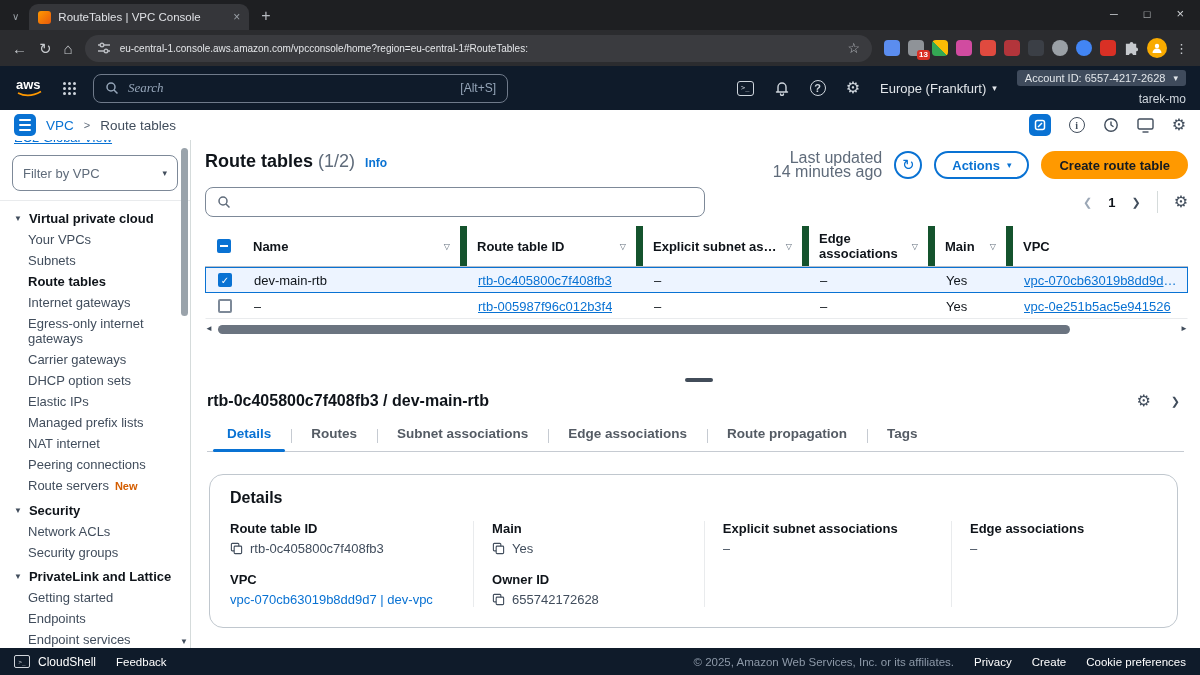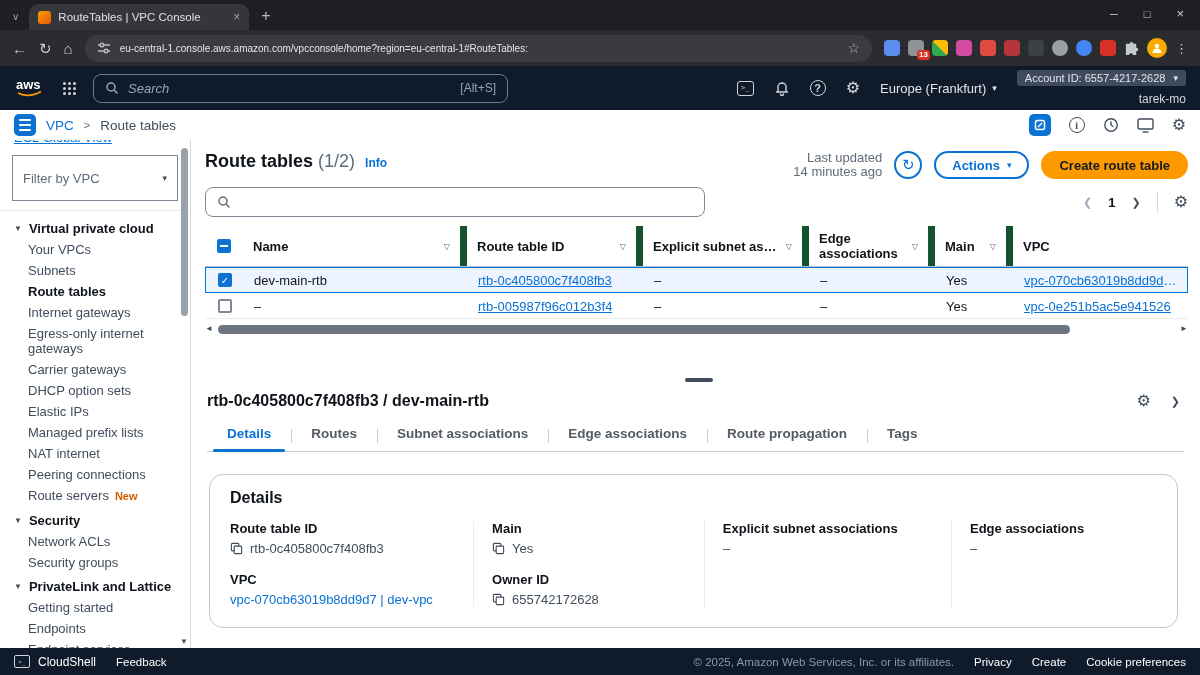--- a/index.html
+++ b/index.html
@@ -26,21 +26,21 @@
   .extrow{display:flex;align-items:center;gap:8px}
   .ext{width:16px;height:16px;border-radius:4px;position:relative;flex:none}
   .ext.round{border-radius:50%}
   .badge{position:absolute;bottom:-4px;right:-6px;background:#d93025;color:#fff;font-size:8px;line-height:10px;border-radius:3px;padding:0 2px;font-weight:bold}
   .avatar{width:20px;height:20px;border-radius:50%;background:#f9ab00;display:flex;align-items:center;justify-content:center;flex:none}
   .kebab{color:#c6c9cd;font-size:13px}
 
   
   .awshdr{height:44px;background:#0f1b2a;display:flex;align-items:center;padding:0 14px;gap:16px;flex:none;color:#fff}
   .hdr-search{width:415px;height:29px;border:1px solid #6f7a8a;border-radius:8px;display:flex;align-items:center;gap:9px;padding:0 11px;background:#0f1b2a}
-  .hdr-search input{flex:1;background:transparent;border:none;outline:none;color:#e2e6ea;font-size:13px;font-family:Liberation Sans, sans-serif;min-width:0}
+  .hdr-search input{flex:1;background:transparent;border:none;outline:none;color:#e2e6ea;font-size:13px;font-family:Liberation Serif, serif;min-width:0}
   .hdr-search input::placeholder{color:#95a5b8;font-style:italic}
   .alt-s{color:#95a5b8;font-size:12px}
   .hdr-icons{display:flex;align-items:center;gap:20px;margin-left:auto}
   .term-ic{width:17px;height:15px;border:1.4px solid #cfd6dd;border-radius:3px;color:#cfd6dd;font-size:7px;display:flex;align-items:center;justify-content:center;font-family:"DejaVu Sans Mono",monospace;letter-spacing:0}
   .q-ic{width:16px;height:16px;border:1.4px solid #cfd6dd;border-radius:50%;color:#cfd6dd;font-size:11px;display:flex;align-items:center;justify-content:center;font-weight:bold}
   .gear-w{color:#cfd6dd;font-size:16px;line-height:1}
   .region{display:flex;align-items:center;gap:6px;font-size:13px;color:#e2e6ea;white-space:nowrap}
   .caret{font-size:9px;line-height:1}
   .acct{display:flex;flex-direction:column;align-items:flex-end;justify-content:space-between;height:40px;padding:2px 0;margin-left:4px}
   .acct-chip{background:#3f4b5c;color:#e2e6ea;font-size:11px;padding:2px 8px;border-radius:3px;display:flex;gap:8px;align-items:center;white-space:nowrap}
@@ -57,38 +57,38 @@
   .asst-ic{width:22px;height:22px;border-radius:5px;background:#0972d3;display:flex;align-items:center;justify-content:center}
   .info-circ{width:16px;height:16px;border:1.4px solid #414d5c;border-radius:50%;font-size:10px;display:flex;align-items:center;justify-content:center;font-weight:bold;font-family:"Liberation Serif",serif}
   .gear-g{font-size:16px;line-height:1;color:#414d5c}
 
   
   .content{flex:1;display:flex;min-height:0;background:#fff}
 
   .sidebar{width:191px;border-right:1px solid #d5dbdb;position:relative;overflow:hidden;flex:none;font-size:13px;background:#fff}
   .sb-clip{height:7px;overflow:hidden;padding:0 14px;color:#0972d3}
   .sb-clip span{display:block;margin-top:-10px;text-decoration:underline}
-  .vpc-filter{margin:8px 12px 9px;height:46px;border:1px solid #7d8998;border-radius:0;display:flex;align-items:center;padding:0 10px;color:#5f6b7a;background:#fff}
+  .vpc-filter{margin:8px 12px 9px;height:36px;border:1px solid #7d8998;border-radius:8px;display:flex;align-items:center;padding:0 10px;color:#5f6b7a;background:#fff}
   .vpc-filter .caret{margin-left:auto;color:#414d5c}
   .sb-div{height:1px;background:#e9ebed;margin:4px 0}
   .sb-sec{display:flex;align-items:center;gap:7px;padding:6px 14px 3px;font-weight:bold;color:#0f141a}
   .sb-sec .tri{font-size:8px;color:#414d5c}
   .sb-item{padding:3px 14px 3px 28px;color:#414d5c;line-height:15px}
   .sb-item.active{font-weight:bold;color:#0f141a}
   .new-badge{color:#d45d00;font-size:11px;font-weight:bold;margin-left:6px}
   .sb-thumb{position:absolute;top:8px;right:2px;width:7px;height:168px;background:#9aa3ab;border-radius:4px}
   .sb-down{position:absolute;bottom:2px;right:2px;color:#414d5c;font-size:8px}
 
   .main{flex:1;min-width:0;display:flex;flex-direction:column;padding-left:6px}
   .main-head{display:flex;align-items:flex-start;padding:11px 12px 6px 8px;gap:10px}
   .page-title{font-size:18px;font-weight:bold;color:#0f141a;white-space:nowrap}
   .count{font-weight:normal;color:#5f6b7a}
   .info-link{color:#0972d3;font-size:12px;font-weight:bold;margin-top:5px}
   .head-right{margin-left:auto;display:flex;align-items:center;gap:12px}
-  .updated{text-align:right;font-size:13px;color:#5f6b7a;line-height:14px;white-space:nowrap}
+  .updated{text-align:right;font-size:16px;color:#5f6b7a;line-height:14px;white-space:nowrap}
   .btn-refresh{width:28px;height:28px;border:2px solid #0972d3;border-radius:50%;color:#0972d3;display:flex;align-items:center;justify-content:center;font-size:15px;background:#fff;flex:none}
   .btn{height:28px;border-radius:16px;display:inline-flex;align-items:center;gap:7px;font-weight:bold;font-size:13px;padding:0 16px;white-space:nowrap;cursor:default}
   .btn-secondary{border:2px solid #0972d3;color:#0972d3;background:#fff}
   .btn-primary{background:#ff9900;color:#131a22;border:2px solid #ff9900}
 
   .filter-row{display:flex;align-items:center;padding:2px 12px 9px 8px;gap:14px}
   .search-box{width:500px;height:30px;border:1px solid #7d8998;border-radius:8px;display:flex;align-items:center;gap:9px;padding:0 11px;background:#fff}
   .search-box input{border:none;outline:none;flex:1;font-style:italic;font-size:13px;color:#414d5c;background:transparent;font-family:inherit;min-width:0}
   .search-box input::placeholder{color:#5f6b7a;font-style:italic}
   .pagi{margin-left:auto;display:flex;align-items:center;gap:16px;font-size:13px}

